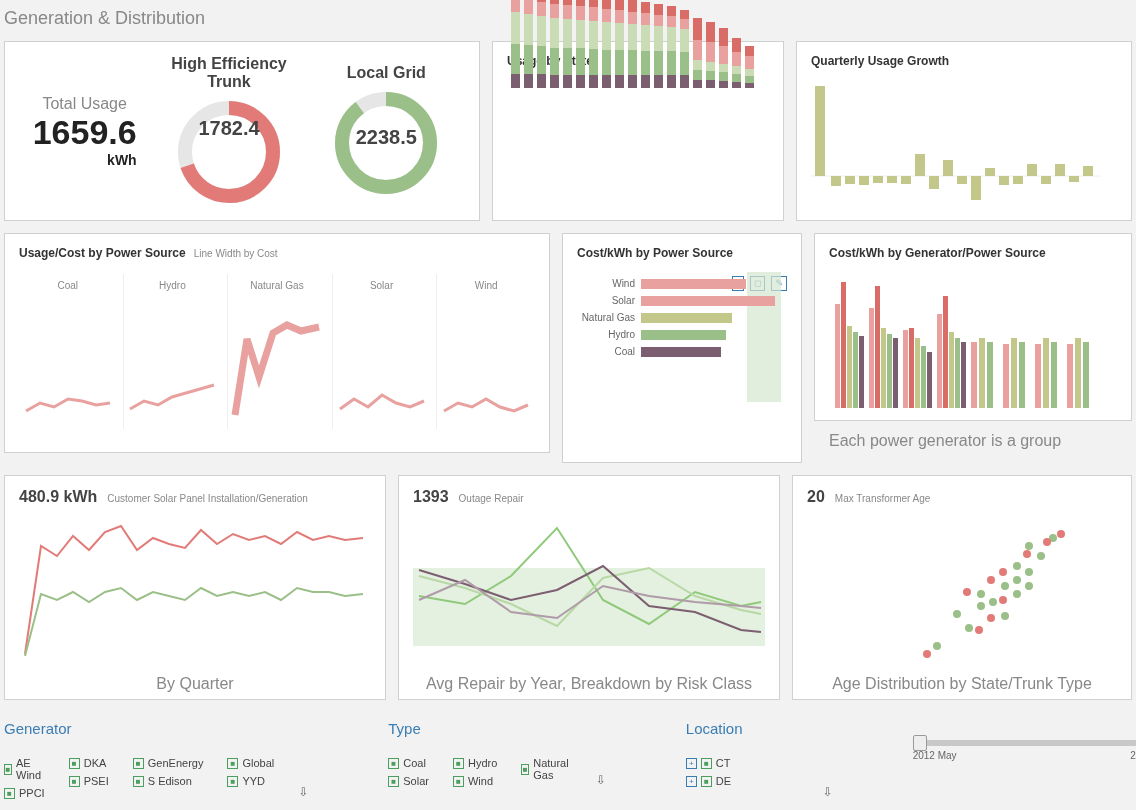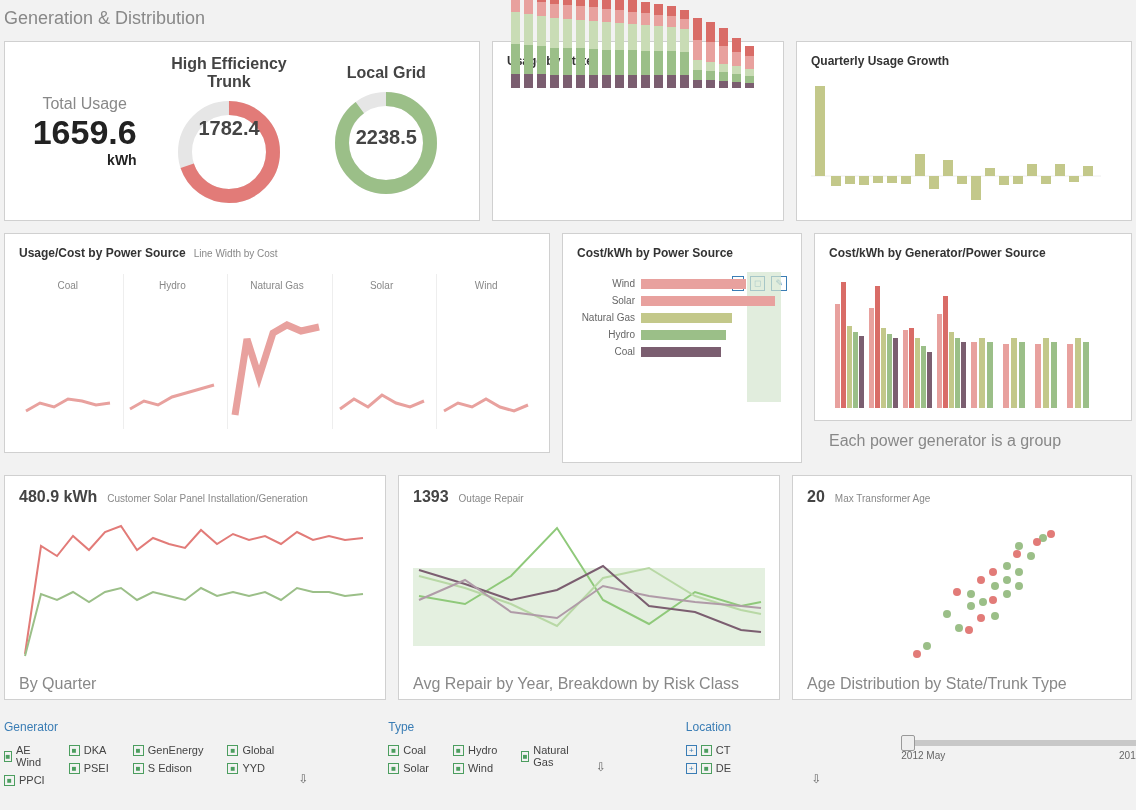--- a/index.html
+++ b/index.html
@@ -33,31 +33,31 @@
 .spark:first-child { border-left: none; }
 .spark-label { font-size: 10px; color: #888; margin-bottom: 14px; }
 .hbar-row { display: flex; align-items: center; margin: 6px 0; font-size: 10px; color: #666; }
 .hbar-label { width: 64px; text-align: right; padding-right: 6px; }
 .hbar-track { flex: 1; height: 10px; position: relative; }
 .hbar-fill { height: 10px; }
 .action-icons { position: absolute; top: 42px; right: 14px; display: flex; gap: 6px; font-size: 12px; color: #3a7db5; }
 .action-icon { cursor: pointer; border: 1px solid #3a7db5; padding: 1px 3px; font-size:9px; }
 
 
-.row3 .card { height: 225px; }
+.row3 .card { height: 225px; text-align: center; }
 .row3-left { flex: 0 0 382px; }
 .row3-mid { flex: 0 0 382px; }
 .row3-right { flex: 1; }
 .kpi-inline { display: flex; align-items: baseline; gap: 10px; }
 .kpi-inline .v { font-size: 16px; font-weight: 700; }
 .kpi-inline .l { font-size: 10px; color: #888; }
 
 
 .filters { display: flex; gap: 80px; padding: 8px 0; font-size: 11px; }
-.filter-group-title { color: #3a7db5; font-size: 12px; margin-bottom: 10px; }
+.filter-group-title { color: #3a7db5; font-size: 15px; margin-bottom: 20px; }
 .filter-cols { display: flex; gap: 24px; }
 .filter-col { display: flex; flex-direction: column; gap: 6px; }
 .chk { display: flex; align-items: center; gap: 4px; cursor: pointer; }
 .chk-box { width: 11px; height: 11px; border: 1px solid #4c9e5f; display:flex; align-items:center; justify-content:center; font-size:8px; color:#4c9e5f; }
 .chk-box.plus { border-color:#3a7db5; color:#3a7db5;}
 .slider { flex: 1; min-width: 260px; padding-top: 20px; }
 .slider-track { position: relative; height: 6px; background: #ddd; border-radius: 3px; margin: 0 6px; }
 .slider-fill { position: absolute; top:0; bottom:0; left:1%; right:1%; background:#c8c8c8; }
 .slider-handle { position:absolute; top:-5px; width:14px; height:16px; background:#eee; border:1px solid #999; border-radius:2px; cursor:pointer;}
 .slider-labels { display:flex; justify-content:space-between; font-size:10px; color:#666; margin-top:4px;}

